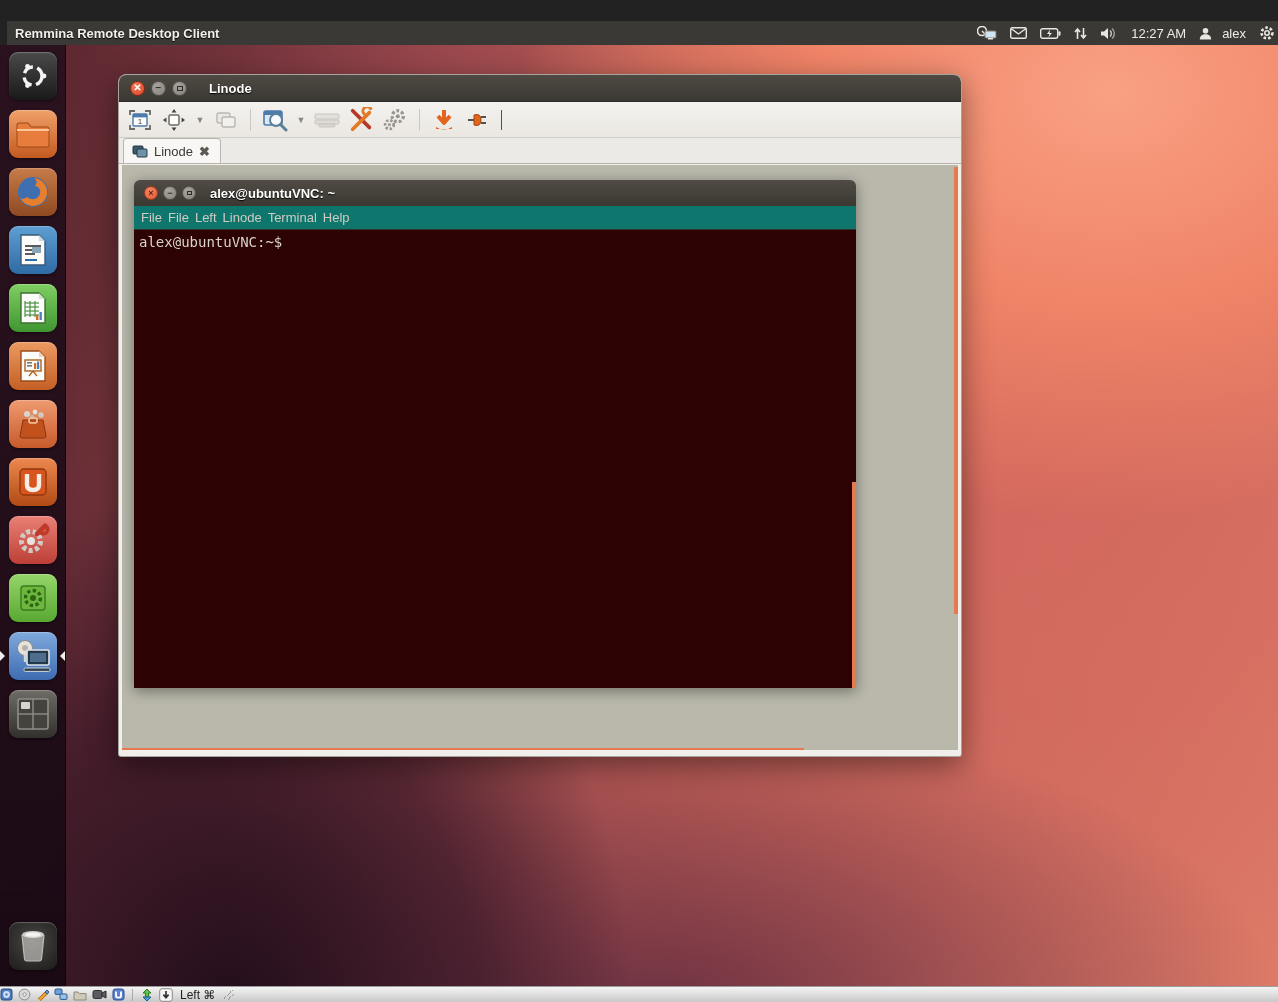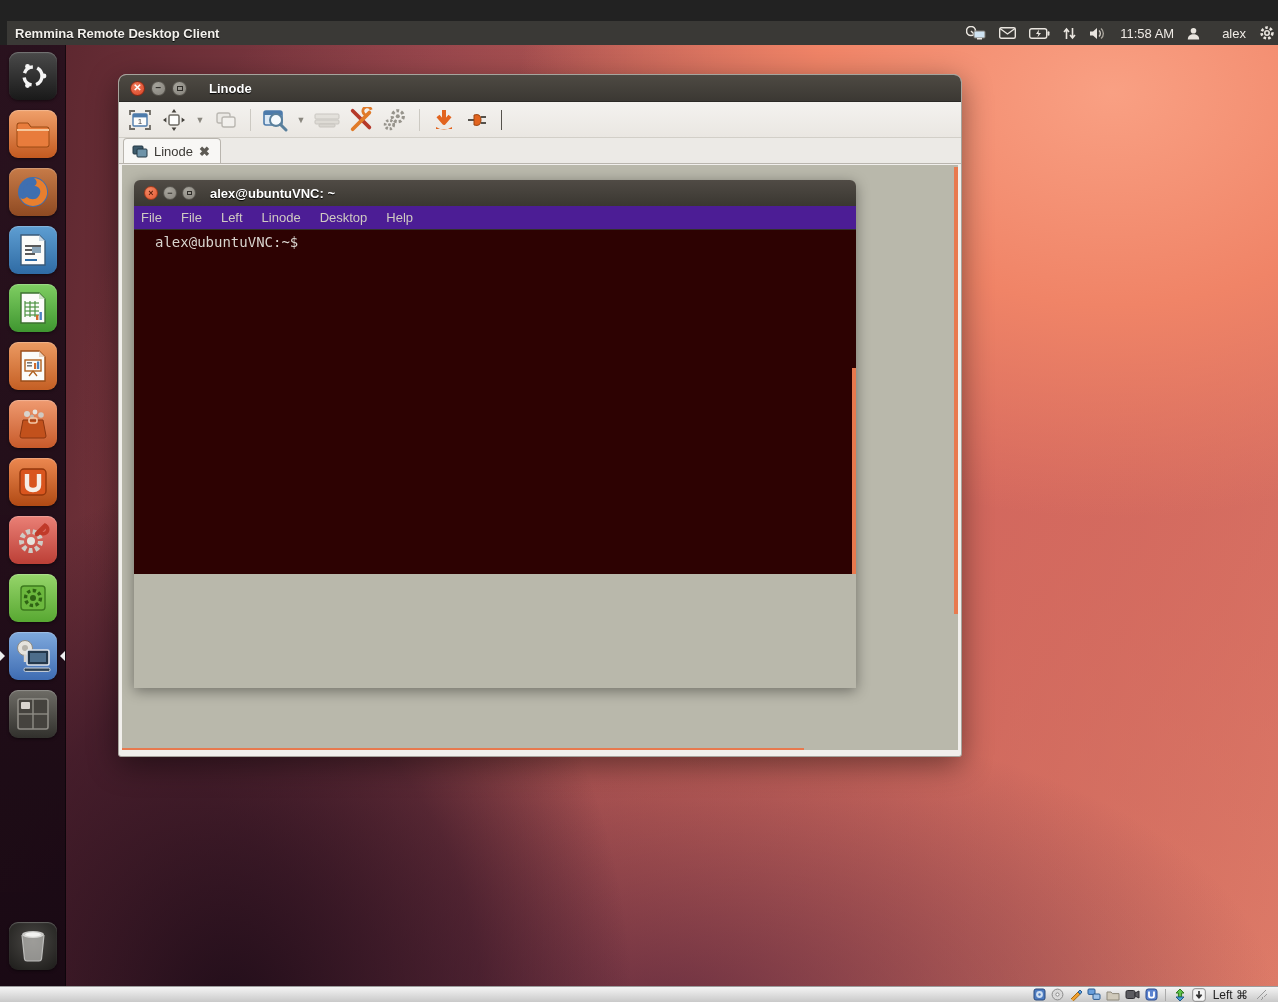--- a/index.html
+++ b/index.html
@@ -16,21 +16,21 @@
   .mac-title { position:absolute; left:0; right:0; text-align:center; color:#7b7a79;
     font-size:13px; line-height:20px; }
 
   
   .panel { position:absolute; top:21px; left:7px; width:100%; height:24px; background:#3a3936;
     display:flex; align-items:center; color:#f2f0ec; }
   .panel-apptitle { font-weight:bold; font-size:13px; margin-left:8px; text-shadow:0 1px 1px #000; }
   .tray { margin-left:auto; display:flex; align-items:center; gap:13px; padding-right:10px; }
   .tray svg { display:block; }
   .tray-text { font-size:13px; color:#eeeae5; }
-  .user-chip { display:flex; align-items:center; gap:22px; }
+  .user-chip { display:flex; align-items:center; gap:10px; }
 
   
   .wallpaper { position:absolute; top:45px; left:0; width:1278px; height:941px;
     background:
       radial-gradient(ellipse 560px 760px at 18% 104%, rgba(26,10,22,0.93) 0%, rgba(42,16,33,0.6) 45%, rgba(42,16,33,0) 72%),
       radial-gradient(ellipse 900px 430px at 52% 102%, rgba(86,36,60,0.75) 0%, rgba(86,36,60,0) 68%),
       radial-gradient(ellipse 780px 560px at 87% 5%, #f9a083 0%, #f08467 38%, rgba(240,132,103,0) 76%),
       radial-gradient(ellipse 1250px 920px at 76% 42%, #d4685e 0%, rgba(212,104,94,0) 72%),
       linear-gradient(100deg, #56242c 0%, #8c4049 30%, #b25952 55%, #cf6f60 78%, #de7d69 100%);
   }
@@ -89,30 +89,30 @@
     border-radius:6px 6px 0 0; box-shadow:0 3px 14px rgba(0,0,0,0.4); }
   .term-titlebar { height:26px; border-radius:6px 6px 0 0;
     background:linear-gradient(#504b45,#3a3731); display:flex; align-items:center; }
   .term-btn { width:14px; height:14px; border-radius:50%; margin-left:5px;
     display:flex; align-items:center; justify-content:center; font-size:9px; font-weight:bold; line-height:1; }
   .term-btn.first { margin-left:10px; }
   .term-close { background:radial-gradient(circle at 35% 30%, #f58763, #e25a33); border:1px solid #a33c1d; color:#5a1d0a; }
   .term-gray { background:radial-gradient(circle at 35% 30%, #a8a59d, #87847c); border:1px solid #595650; color:#2e2c28; }
   .term-btn .sq { width:5px; height:4px; border:1px solid #2e2c28; }
   .term-title { color:#fff; font-weight:bold; font-size:13px; margin-left:14px; text-shadow:0 1px 1px #000; }
-  .term-menubar { height:24px; background:#4c1d95; display:flex; align-items:center; gap:19px;
+  .term-menubar { height:24px; background:#0f766e; display:flex; align-items:center; gap:6px;
     padding-left:7px; border-bottom:1px solid #34312c; }
   .term-menu-item { color:#cfcac2; font-size:13px; }
-  .term-body { position:relative; height:344px; background:#2d0202; padding:3px 0 0 21px; }
+  .term-body { position:relative; height:458px; background:#2d0202; padding:3px 0 0 5px; }
   .prompt { font-family:"DejaVu Sans Mono", monospace; font-size:14px; color:#d8d4ce; white-space:pre; }
 
   
   .vboxbar { position:absolute; bottom:0; left:0; width:100%; height:16px;
     background:linear-gradient(#f4f4f4,#c9c9c9); border-top:1px solid #9c9c9c;
-    display:flex; align-items:center; justify-content:flex-end; gap:5px; padding-right:11px; }
+    display:flex; align-items:center; gap:5px; padding-right:4px; }
   .vboxbar svg { display:block; }
   .vsep { width:1px; height:12px; background:#aaa; margin:0 2px; }
   .hostkey { font-size:12px; color:#222; margin:0 2px; }
   .grip { width:10px; height:10px; margin-left:2px;
     background:linear-gradient(135deg, transparent 40%, #999 40%, #999 45%, transparent 45%, transparent 65%, #999 65%, #999 70%, transparent 70%); }
 </style>
 </head>
 <body>
 
 <div id="screen">
@@ -148,21 +148,21 @@
           <path d="M9.5 1 L9.5 10 M7 8 L9.5 11 L12 8" fill="none" stroke="#e9e5df" stroke-width="1.6"></path>
         </svg>
       </span>
       <span>
         <svg width="18" height="13" viewBox="0 0 18 13">
           <path d="M1 4.5 L4 4.5 L8 1 L8 12 L4 8.5 L1 8.5 Z" fill="#e9e5df"></path>
           <path d="M10 3.5 A4 4 0 0 1 10 9.5" fill="none" stroke="#cfcac2" stroke-width="1.4"></path>
           <path d="M12 1.5 A6.5 6.5 0 0 1 12 11.5" fill="none" stroke="#a6a29a" stroke-width="1.4"></path>
         </svg>
       </span>
-      <span class="tray-text">11:58 AM</span>
+      <span class="tray-text">12:27 AM</span>
       <span class="user-chip">
         <svg width="13" height="13" viewBox="0 0 13 13">
           <circle cx="6.5" cy="3.8" r="2.8" fill="#e9e5df"></circle>
           <path d="M0.8 12.5 C0.8 8.8 3.3 7.3 6.5 7.3 C9.7 7.3 12.2 8.8 12.2 12.5 Z" fill="#e9e5df"></path>
         </svg>
         <span class="tray-text">alex</span>
       </span>
       <span>
         <svg width="16" height="16" viewBox="0 0 16 16">
           <circle cx="8" cy="8" r="5.4" fill="none" stroke="#e9e5df" stroke-width="2.6" stroke-dasharray="2.6 2"></circle>
@@ -417,21 +417,21 @@
           <span class="term-btn term-gray">
               <span class="sq"></span>
             </span>
           <span class="term-title">alex@ubuntuVNC: ~</span>
         </div>
         <div class="term-menubar">
           <span class="term-menu-item">File</span>
           <span class="term-menu-item">File</span>
           <span class="term-menu-item">Left</span>
           <span class="term-menu-item">Linode</span>
-          <span class="term-menu-item">Desktop</span>
+          <span class="term-menu-item">Terminal</span>
           <span class="term-menu-item">Help</span>
         </div>
         <div class="term-body">
           <span class="prompt">alex@ubuntuVNC:~$</span>
           <div class="artifact" style="right:0; bottom:0; width:4px; height:206px;"></div>
         </div>
       </div>
 
       <div class="artifact" style="right:0; top:2px; width:4px; height:447px;"></div>
       <div class="artifact" style="left:0; top:583px; width:682px; height:5px;"></div>

